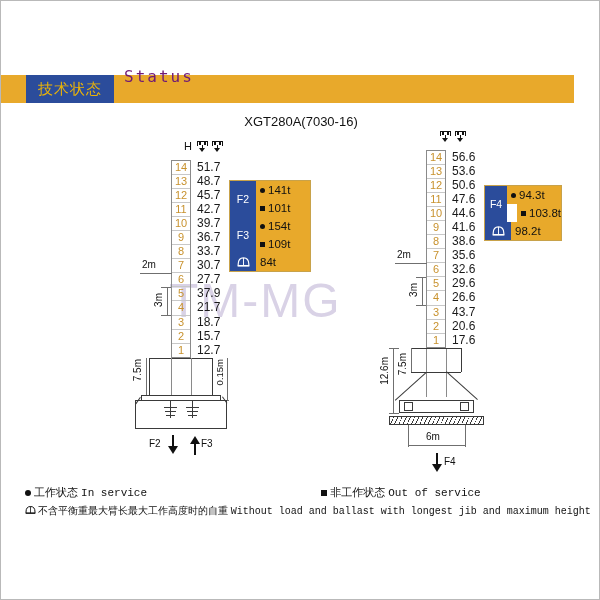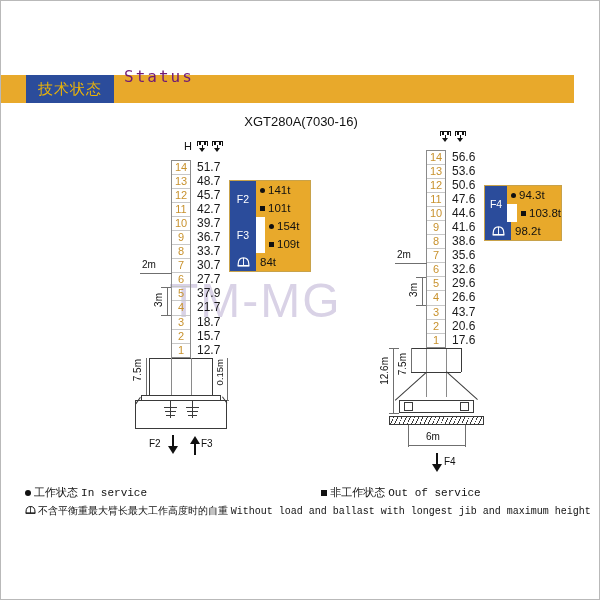--- a/index.html
+++ b/index.html
@@ -203,21 +203,21 @@
               <span>141t</span>
             </div>
             <div class="ival" style="height: 18px;">
               <span class="mk sq"></span>
               <span>101t</span>
             </div>
           </div>
         </div>
         <div style="display: flex;">
           <div class="ikey" style="height: 36px;">F3</div>
-          <div style="flex: 1 1 0%; padding-left: 9px;">
+          <div style="flex: 1 1 0%;">
             <div class="ival" style="height: 18px;">
               <span class="mk dot"></span>
               <span>154t</span>
             </div>
             <div class="ival" style="height: 18px;">
               <span class="mk sq"></span>
               <span>109t</span>
             </div>
           </div>
         </div>

